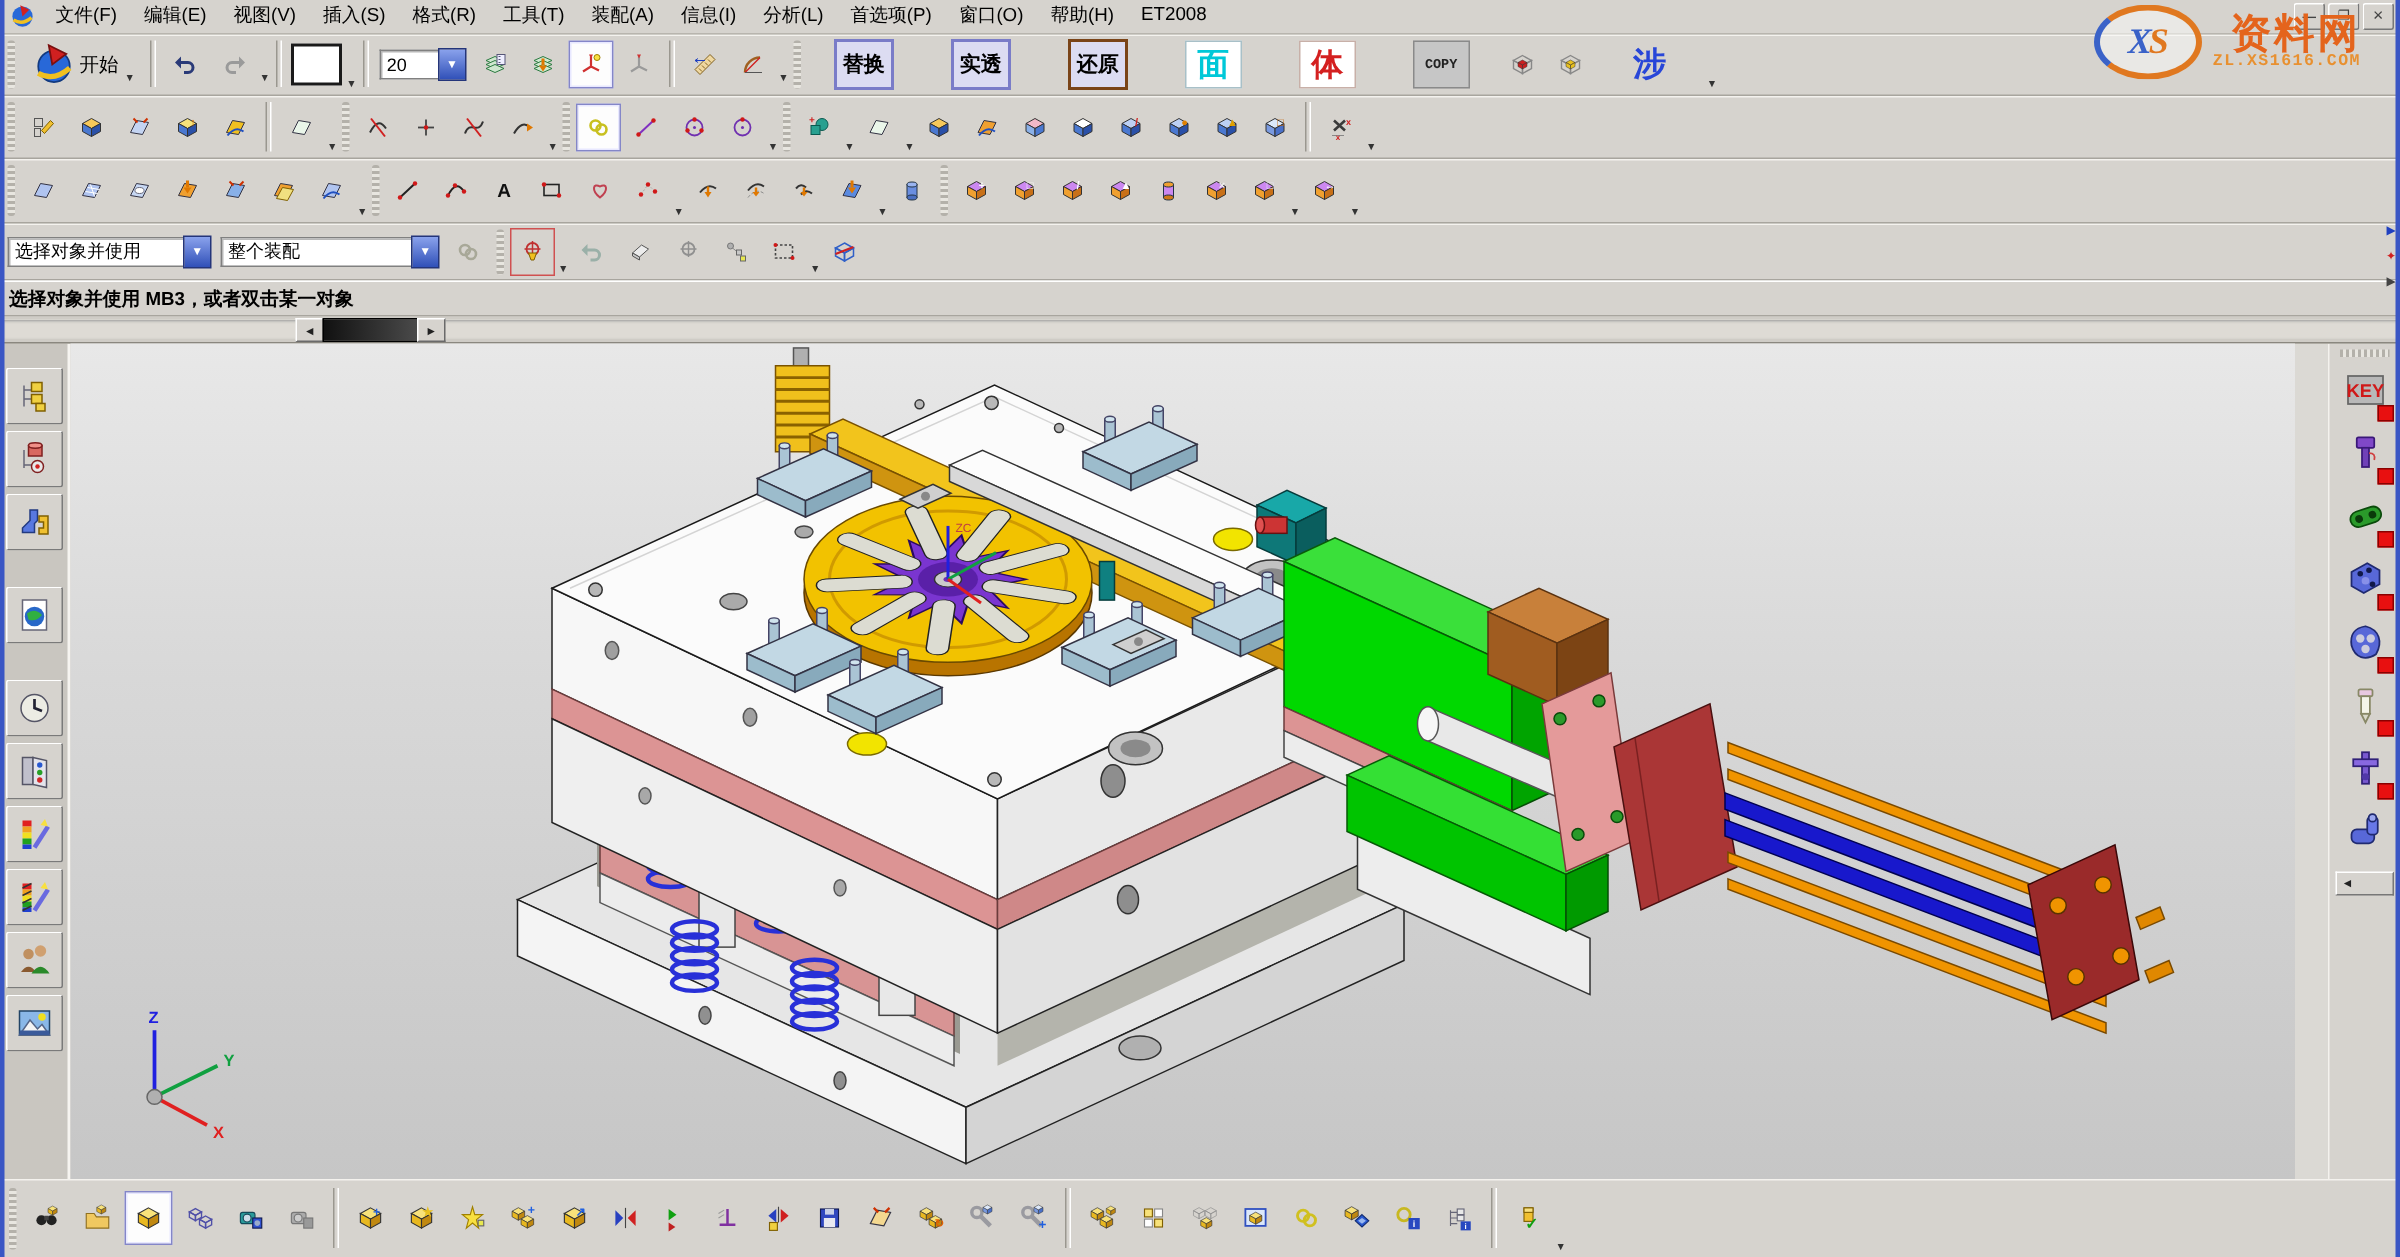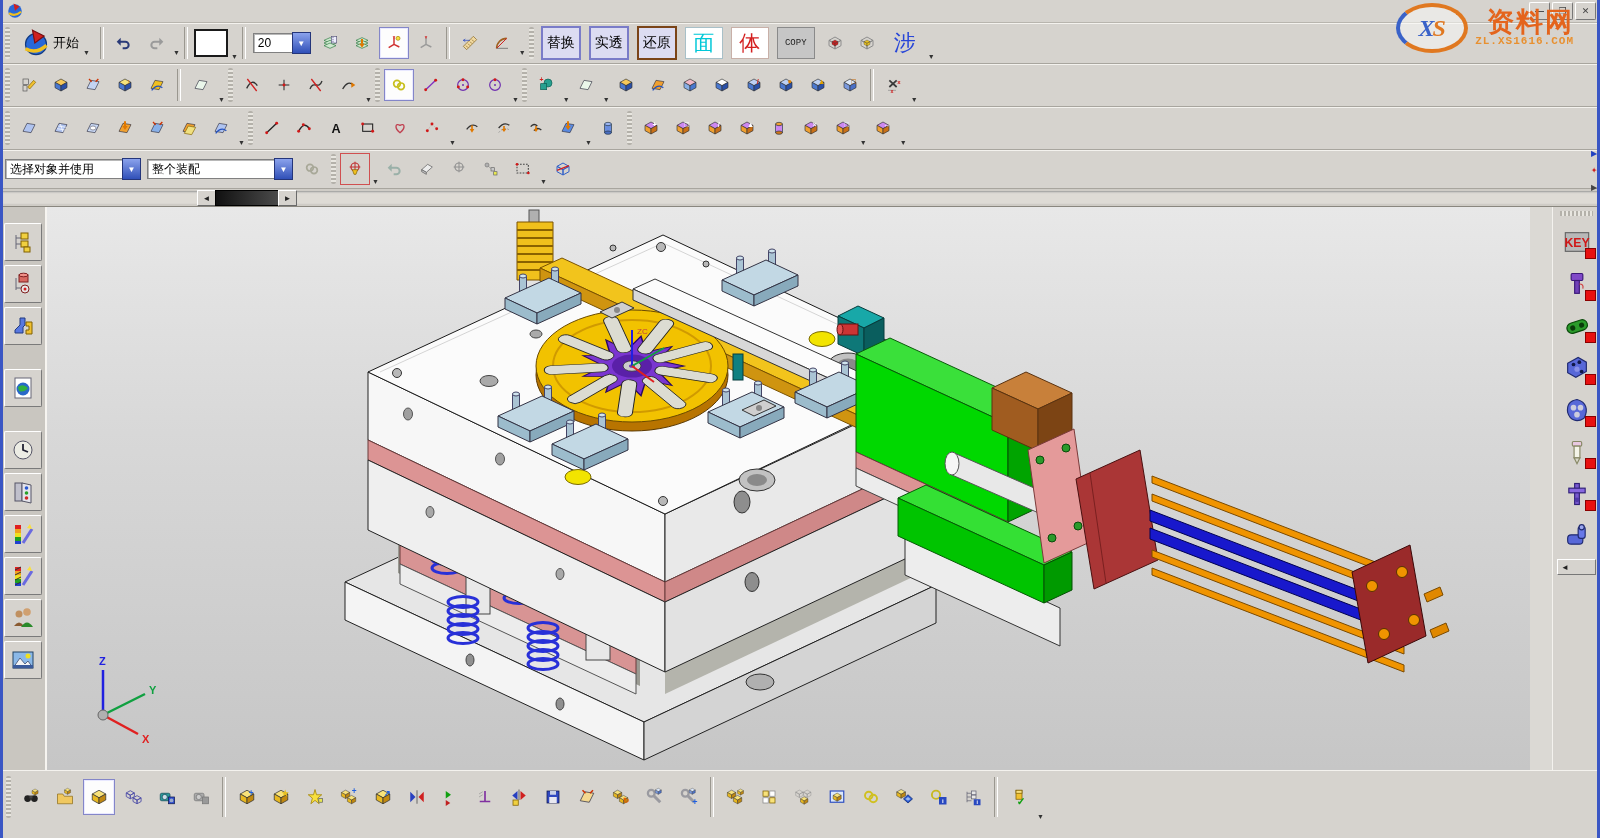--- a/index.html
+++ b/index.html
@@ -27,21 +27,21 @@
   .dd{font-size:7px;color:#333;margin-left:1px;align-self:flex-end;padding-bottom:3px;flex:0 0 auto;}
   .startbtn{display:flex;align-items:center;gap:3px;padding:1px 4px;margin-left:4px;font-size:13px;}
   .startbtn svg{width:28px;height:28px;}
   .swatch{width:30px;height:24px;background:#fff;border:2px solid #1a1a1a;margin:0 2px;}
   .combo{display:flex;align-items:center;margin:0 3px;}
   .combo .val{height:18px;background:#fff;border:1px solid #808080;border-right:none;font-size:12px;
      display:flex;align-items:center;padding:0 4px;box-shadow:inset 1px 1px 0 #b8b8b8;}
   .combo .ddb{width:17px;height:20px;background:linear-gradient(#8aa2ec,#3050b8);border:1px solid #24357a;color:#fff;
      font-size:8px;display:flex;align-items:center;justify-content:center;}
   .txb{height:30px;min-width:32px;padding:0 2px;display:flex;align-items:center;justify-content:center;
-     font-size:14px;font-weight:400;background:#fff;margin:4px;flex:0 0 auto;}
+     font-size:14px;font-weight:700;background:#fff;margin:19px;flex:0 0 auto;}
   .txb.pp{background:#dcdcf2;border:2px solid #7a7cc8;}
   .txb.bb{background:#dcdcf2;border:2px solid #7a4418;}
   .txb.cyan{color:#00c8d8;border:1px solid #a8c0c8;font-size:21px;}
   .txb.red{color:#d42020;border:1px solid #c8b0a8;font-size:21px;}
   .txb.copy{font-size:9px;letter-spacing:0;color:#222;background:#c6c6c6;border:1px solid #8a8a8a;font-family:"Liberation Mono",monospace;}
   .txb.blue{color:#2846d8;font-size:22px;border:none;background:transparent;font-family:"Liberation Serif",serif;}
   
   .statusbar{height:22px;background:#d6d3ce;border-top:1px solid #fff;border-bottom:1px solid #a8a59e;
     display:flex;align-items:center;font-size:12.5px;font-weight:700;padding-left:6px;}
   .hscroll{height:17px;background:#cfccc6;position:relative;border-bottom:1px solid #8a877f;}
@@ -54,21 +54,21 @@
   .resbar{width:45px;background:#c9c6c0;border-right:2px solid #f6f4f0;display:flex;flex-direction:column;align-items:center;padding-top:14px;}
   .resbtn{width:38px;height:38px;margin:2px 0;background:#d6d3ce;border:1px solid #fff;border-right-color:#7a7a7a;
     border-bottom-color:#7a7a7a;display:flex;align-items:center;justify-content:center;border-radius:2px;flex:0 0 auto;}
   .resbtn svg{width:28px;height:28px;}
   .resbtn.gap{margin-top:22px;}
   .viewport{flex:1;position:relative;background:linear-gradient(180deg,#e8e8e8 0%,#d8d8d8 40%,#c6c6c6 100%);overflow:hidden;}
   .viewport svg.model{position:absolute;inset:0;width:100%;height:100%;}
   .rightpanel{width:70px;background:#dbd9d4;display:flex;}
   .rstrip{width:47px;margin-left:auto;background:#d6d3ce;border-left:1px solid #f4f2ee;display:flex;flex-direction:column;align-items:center;}
   .rgrip{width:70%;height:5px;margin:4px 0 3px;background:repeating-linear-gradient(90deg,#b4b1aa 0 2px,#e8e6e0 2px 4px);}
-  .rbtn{width:40px;height:40px;margin:1px 0;position:relative;display:flex;align-items:flex-end;justify-content:center;flex:0 0 auto;}
+  .rbtn{width:40px;height:40px;margin:1px 0;position:relative;display:flex;align-items:flex-start;justify-content:center;flex:0 0 auto;}
   .rbtn svg{width:34px;height:34px;}
   .rbtn .badge{position:absolute;right:1px;bottom:1px;width:9px;height:9px;background:#e81010;border:1px solid #8a0000;}
   .collapse{width:34px;height:14px;margin-top:4px;background:#d6d3ce;border:1px solid #fff;border-right-color:#777;
     border-bottom-color:#777;font-size:8px;display:flex;align-items:center;justify-content:flex-start;padding-left:3px;color:#222;}
   .edgemarks{position:absolute;right:0;top:150px;width:12px;display:flex;flex-direction:column;gap:9px;align-items:center;z-index:50;}
   .edgemarks span{font-size:8px;line-height:8px;}
   
   .bottombar{height:52px;background:#d6d3ce;border-top:1px solid #f4f2ee;display:flex;align-items:center;position:relative;padding-left:3px;}
   .bottombar .tbtn{width:32px;height:36px;}
   .bottombar .tbtn svg{width:28px;height:28px;}
@@ -85,20 +85,35 @@
 <body>
 
 <div class="win">
 
   <div class="menubar">
     <svg class="appicon" viewBox="0 0 24 24">
       <circle cx="12" cy="12" r="9" fill="#2868d8"></circle>
       <path d="M4 15 Q12 20 20 13" stroke="#f0c020" stroke-width="3" fill="none"></path>
       <polygon points="10,2 18,6 12,12" fill="#d02020"></polygon>
     </svg>
+    <div id="menu-items" style="display:flex">
+        <div class="mi">文件(F)</div>
+        <div class="mi">编辑(E)</div>
+        <div class="mi">视图(V)</div>
+        <div class="mi">插入(S)</div>
+        <div class="mi">格式(R)</div>
+        <div class="mi">工具(T)</div>
+        <div class="mi">装配(A)</div>
+        <div class="mi">信息(I)</div>
+        <div class="mi">分析(L)</div>
+        <div class="mi">首选项(P)</div>
+        <div class="mi">窗口(O)</div>
+        <div class="mi">帮助(H)</div>
+        <div class="mi">ET2008</div>
+      </div>
     <div class="wincontrols" id="win-controls">
         <div class="wc">—</div>
         <div class="wc">❐</div>
         <div class="wc">✕</div>
       </div>
   </div>
 
   <div class="tbrow r1">
     <div class="grip"></div>
     <div class="tbtn startbtn" style="width:auto">
@@ -666,20 +681,23 @@
           <svg viewBox="0 0 24 24">
             <polygon points="12,3 21,8 12,13 3,8" fill="none" stroke="#3060c8" stroke-width="1.5"></polygon>
             <polygon points="3,8 12,13 12,21 3,16" fill="none" stroke="#3060c8" stroke-width="1.5"></polygon>
             <polygon points="12,13 21,8 21,16 12,21" fill="none" stroke="#3060c8" stroke-width="1.5"></polygon>
             <line x1="3" y1="14" x2="21" y2="7" stroke="#d02020" stroke-width="2.2"></line>
           </svg>
         </button>
       </div>
   </div>
 
+  <div class="statusbar">
+    <span>选择对象并使用 MB3，或者双击某一对象</span>
+  </div>
 
   <div class="hscroll">
     <div class="hs-track"></div>
     <div class="hs-btn" style="left:197px">◄</div>
     <div class="hs-thumb" style="left:215px;width:62px"></div>
     <div class="hs-btn" style="left:278px">►</div>
   </div>
 
   <div class="main">
     <div class="resbar" id="resbar">

